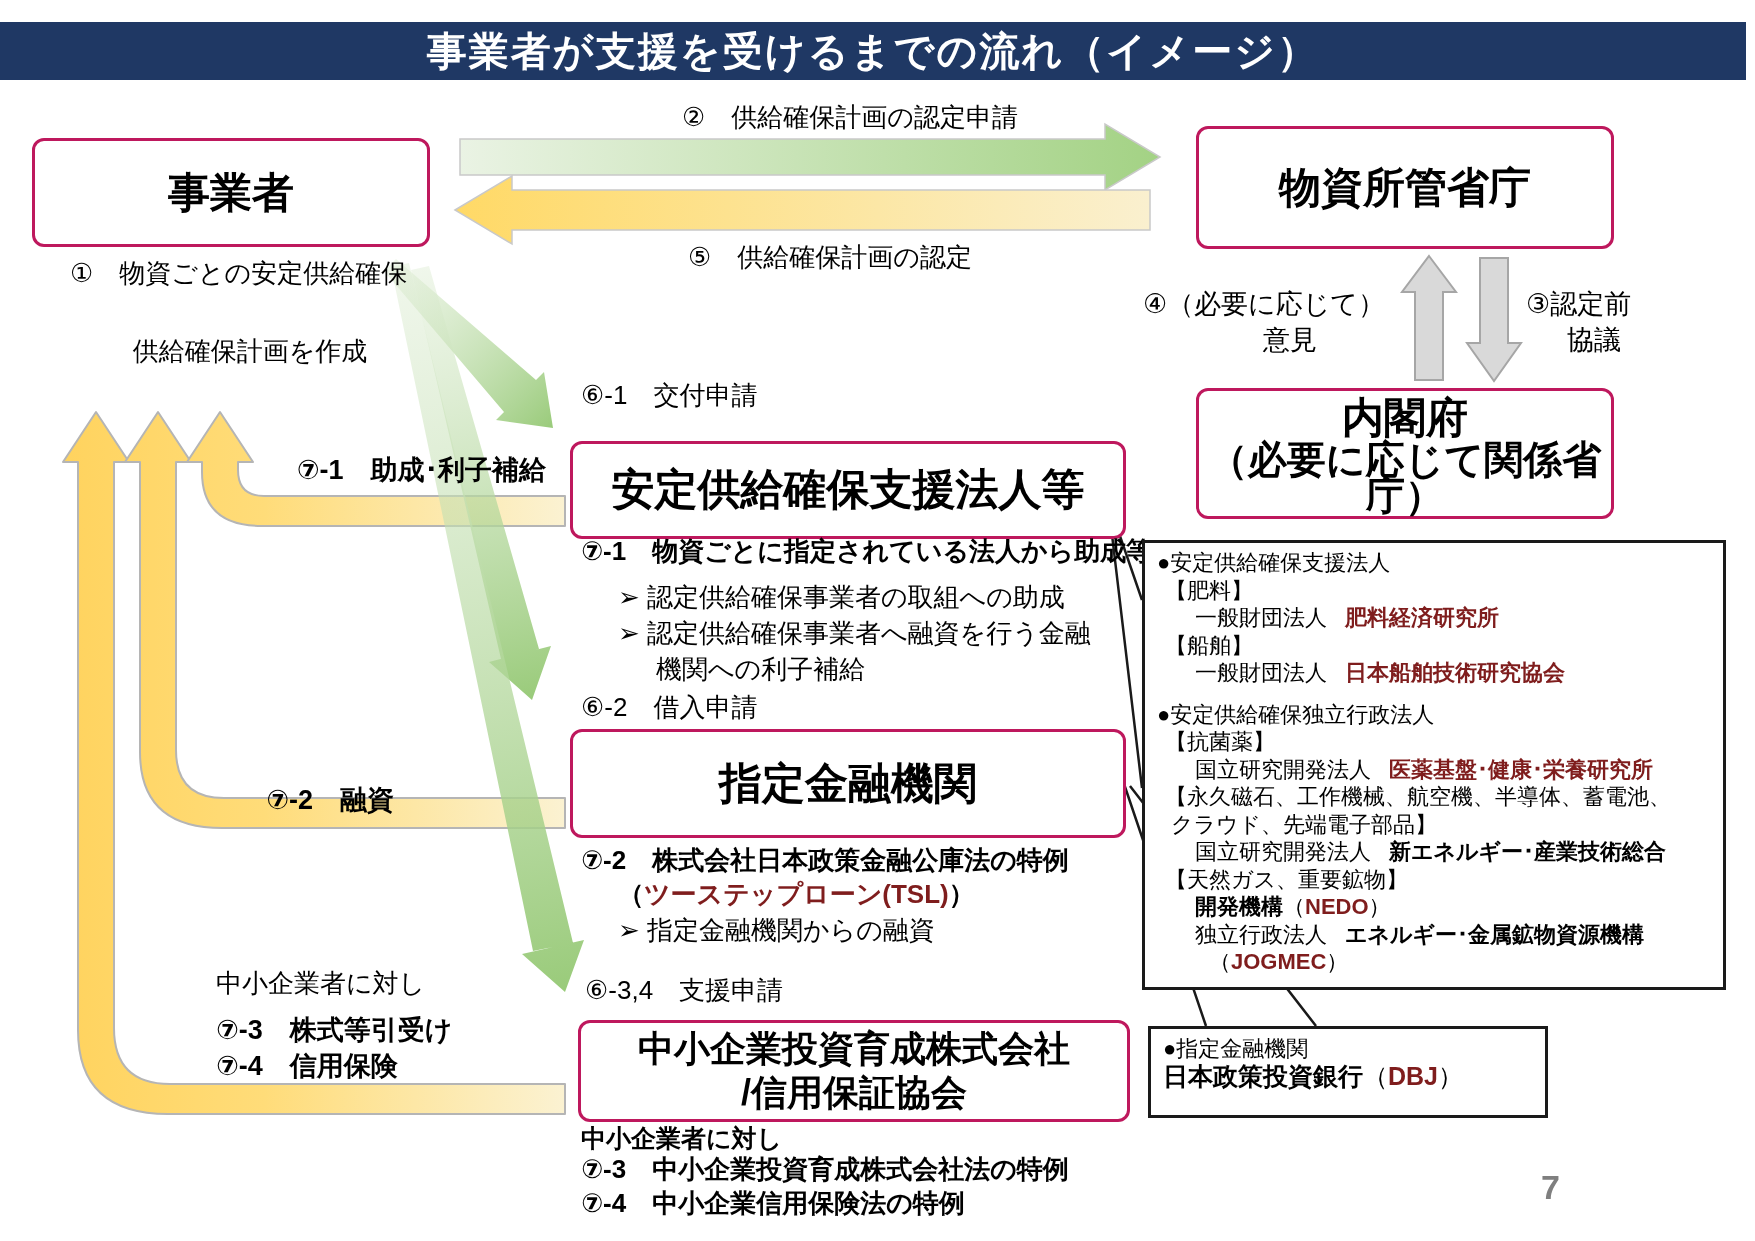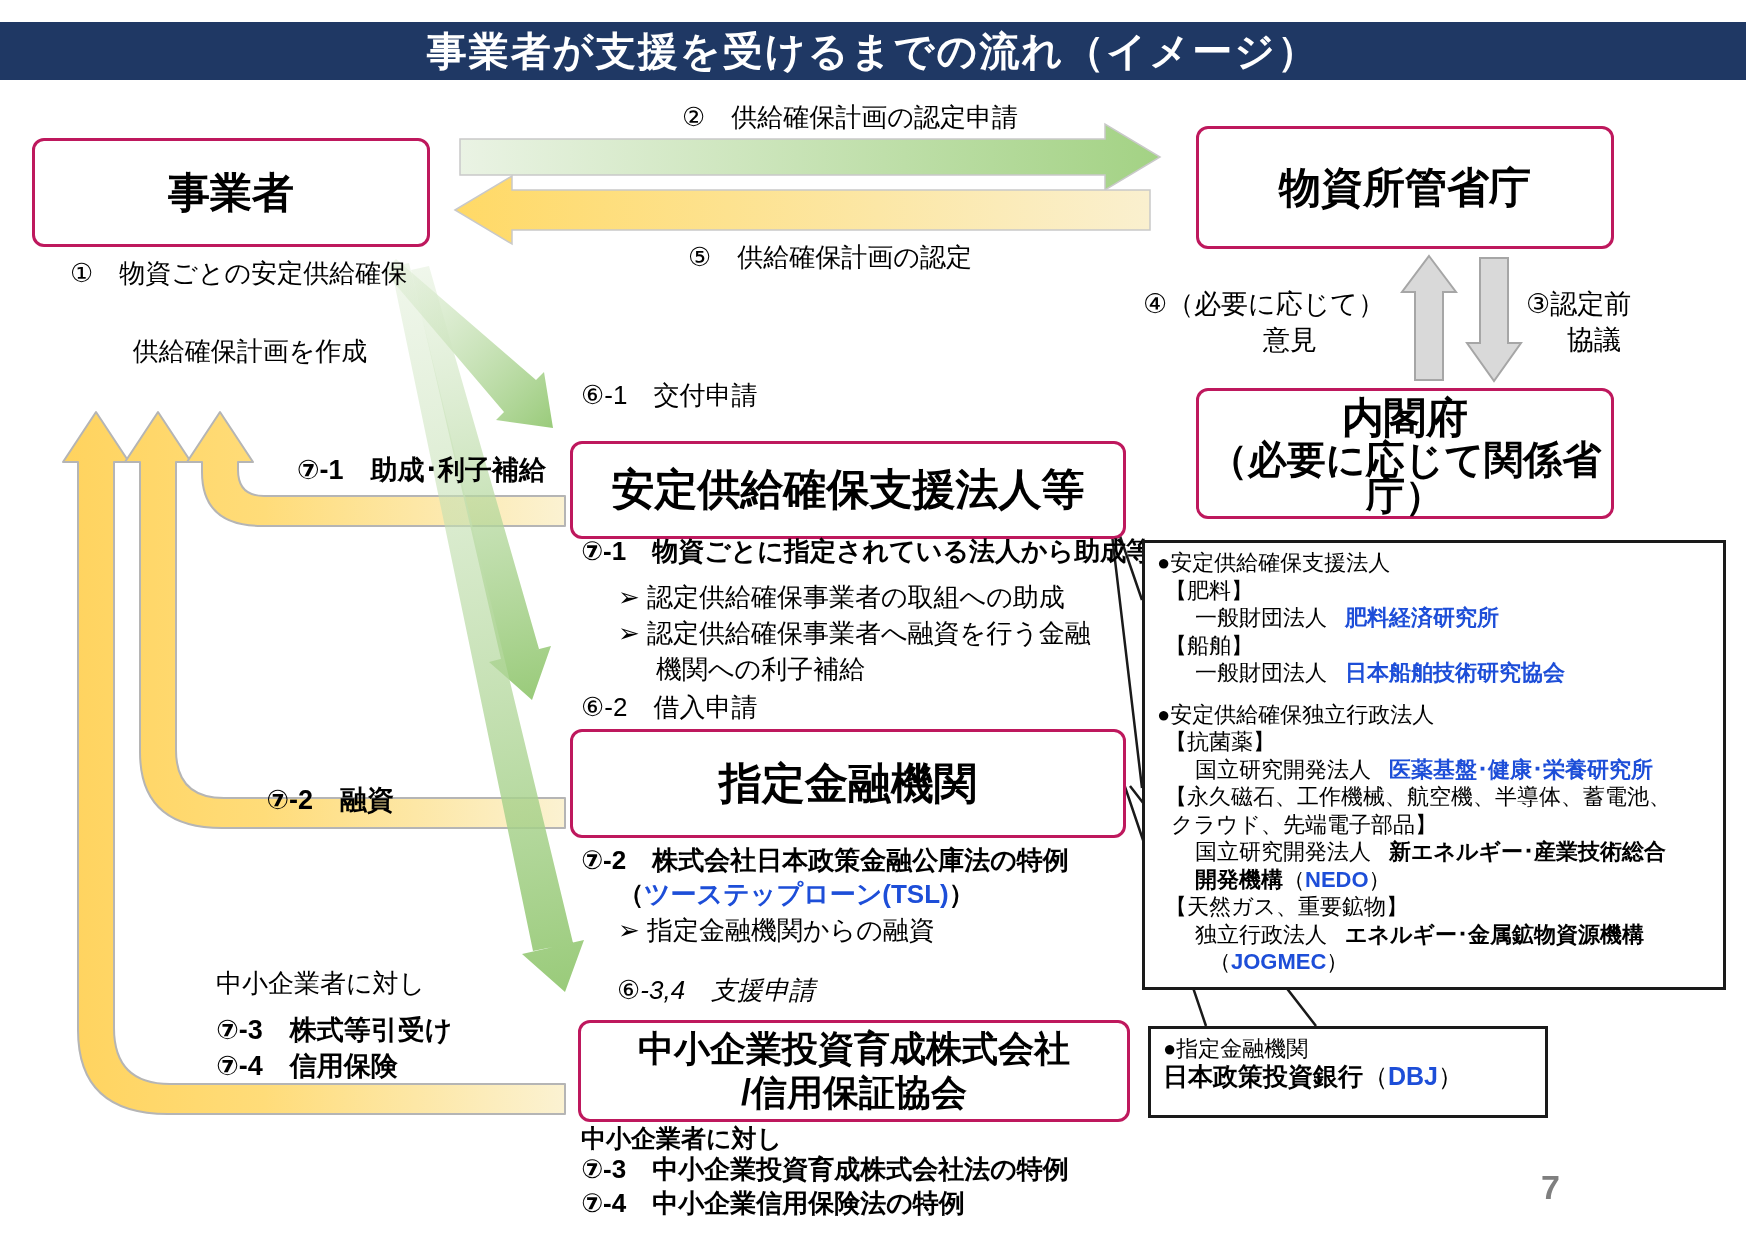--- a/index.html
+++ b/index.html
@@ -15,21 +15,21 @@
   .lbl{font-size:26px;white-space:nowrap;}
   .lbl-b{font-weight:700;}
   .right{text-align:right;}
   .center{text-align:center;}
   .infobox{background:#fff;border:3px solid #1a1a1a;padding:6px 12px;}
   .iline{font-size:22px;line-height:27.5px;white-space:nowrap;}
   .iline .type{margin-right:18px;}
   .ind1{padding-left:8px;}
   .ind2{padding-left:38px;}
   .ind3{padding-left:52px;}
-  .red{color:#1d4ed8;font-weight:700;text-align:center;}
+  .red{color:#7f1d1d;font-weight:700;text-align:center;}
   .bold{font-weight:700;}
   .gap-top{margin-top:14px;}
   .pagenum{color:#7f7f7f;font-weight:700;font-size:34px;}
 </style>
 </head>
 <body>
 
 <div class="stage">
 
   <svg class="layer" viewBox="0 0 1755 1241">
@@ -130,21 +130,21 @@
   <div class="abs lbl lbl-b" style="left:581px;top:843px;">⑦-2　株式会社日本政策金融公庫法の特例</div>
   <div class="abs lbl lbl-b" style="left:618px;top:877px;">
     <span>（</span><span class="red">ツーステップローン(TSL)</span><span>）</span>
   </div>
   <div class="abs lbl" style="left:618px;top:913px;">➢ 指定金融機関からの融資</div>
 
   <div class="abs lbl" style="left:216px;top:966px;">中小企業者に対し</div>
   <div class="abs lbl lbl-b" style="left:216px;top:1012px;font-size:27px;">⑦-3　株式等引受け</div>
   <div class="abs lbl lbl-b" style="left:216px;top:1048px;font-size:27px;">⑦-4　信用保険</div>
 
-  <div class="abs lbl" style="left:617px;top:973px;font-style:italic;">⑥-3,4　支援申請</div>
+  <div class="abs lbl" style="left:585px;top:973px;">⑥-3,4　支援申請</div>
 
   <div class="abs lbl lbl-b" style="left:581px;top:1122px;font-size:25px;">中小企業者に対し</div>
   <div class="abs lbl lbl-b" style="left:581px;top:1152px;">⑦-3　中小企業投資育成株式会社法の特例</div>
   <div class="abs lbl lbl-b" style="left:581px;top:1186px;">⑦-4　中小企業信用保険法の特例</div>
 
   <div class="abs infobox" style="left:1142px;top:540px;width:554px;height:432px;">
     <div class="iline">●安定供給確保支援法人</div>
     <div class="iline ind1">【肥料】</div>
     <div class="iline ind2">
       <span class="type">一般財団法人</span><span class="red">肥料経済研究所</span>
@@ -156,24 +156,24 @@
     <div class="iline gap-top">●安定供給確保独立行政法人</div>
     <div class="iline ind1">【抗菌薬】</div>
     <div class="iline ind2">
       <span class="type">国立研究開発法人</span><span class="red">医薬基盤･健康･栄養研究所</span>
     </div>
     <div class="iline ind1">【永久磁石、工作機械、航空機、半導体、蓄電池、</div>
     <div class="iline ind1" style="padding-left:14px;">クラウド、先端電子部品】</div>
     <div class="iline ind2">
       <span class="type">国立研究開発法人</span><span class="bold">新エネルギー･産業技術総合</span>
     </div>
+    <div class="iline ind1">【天然ガス、重要鉱物】</div>
     <div class="iline ind2">
       <span class="bold">開発機構</span><span>（</span><span class="red">NEDO</span><span>）</span>
     </div>
-    <div class="iline ind1">【天然ガス、重要鉱物】</div>
     <div class="iline ind2">
       <span class="type">独立行政法人</span><span class="bold">エネルギー･金属鉱物資源機構</span>
     </div>
     <div class="iline ind3">
       <span>（</span><span class="red">JOGMEC</span><span>）</span>
     </div>
   </div>
 
   <div class="abs infobox" style="left:1148px;top:1026px;width:370px;height:74px;">
     <div class="iline">●指定金融機関</div>

